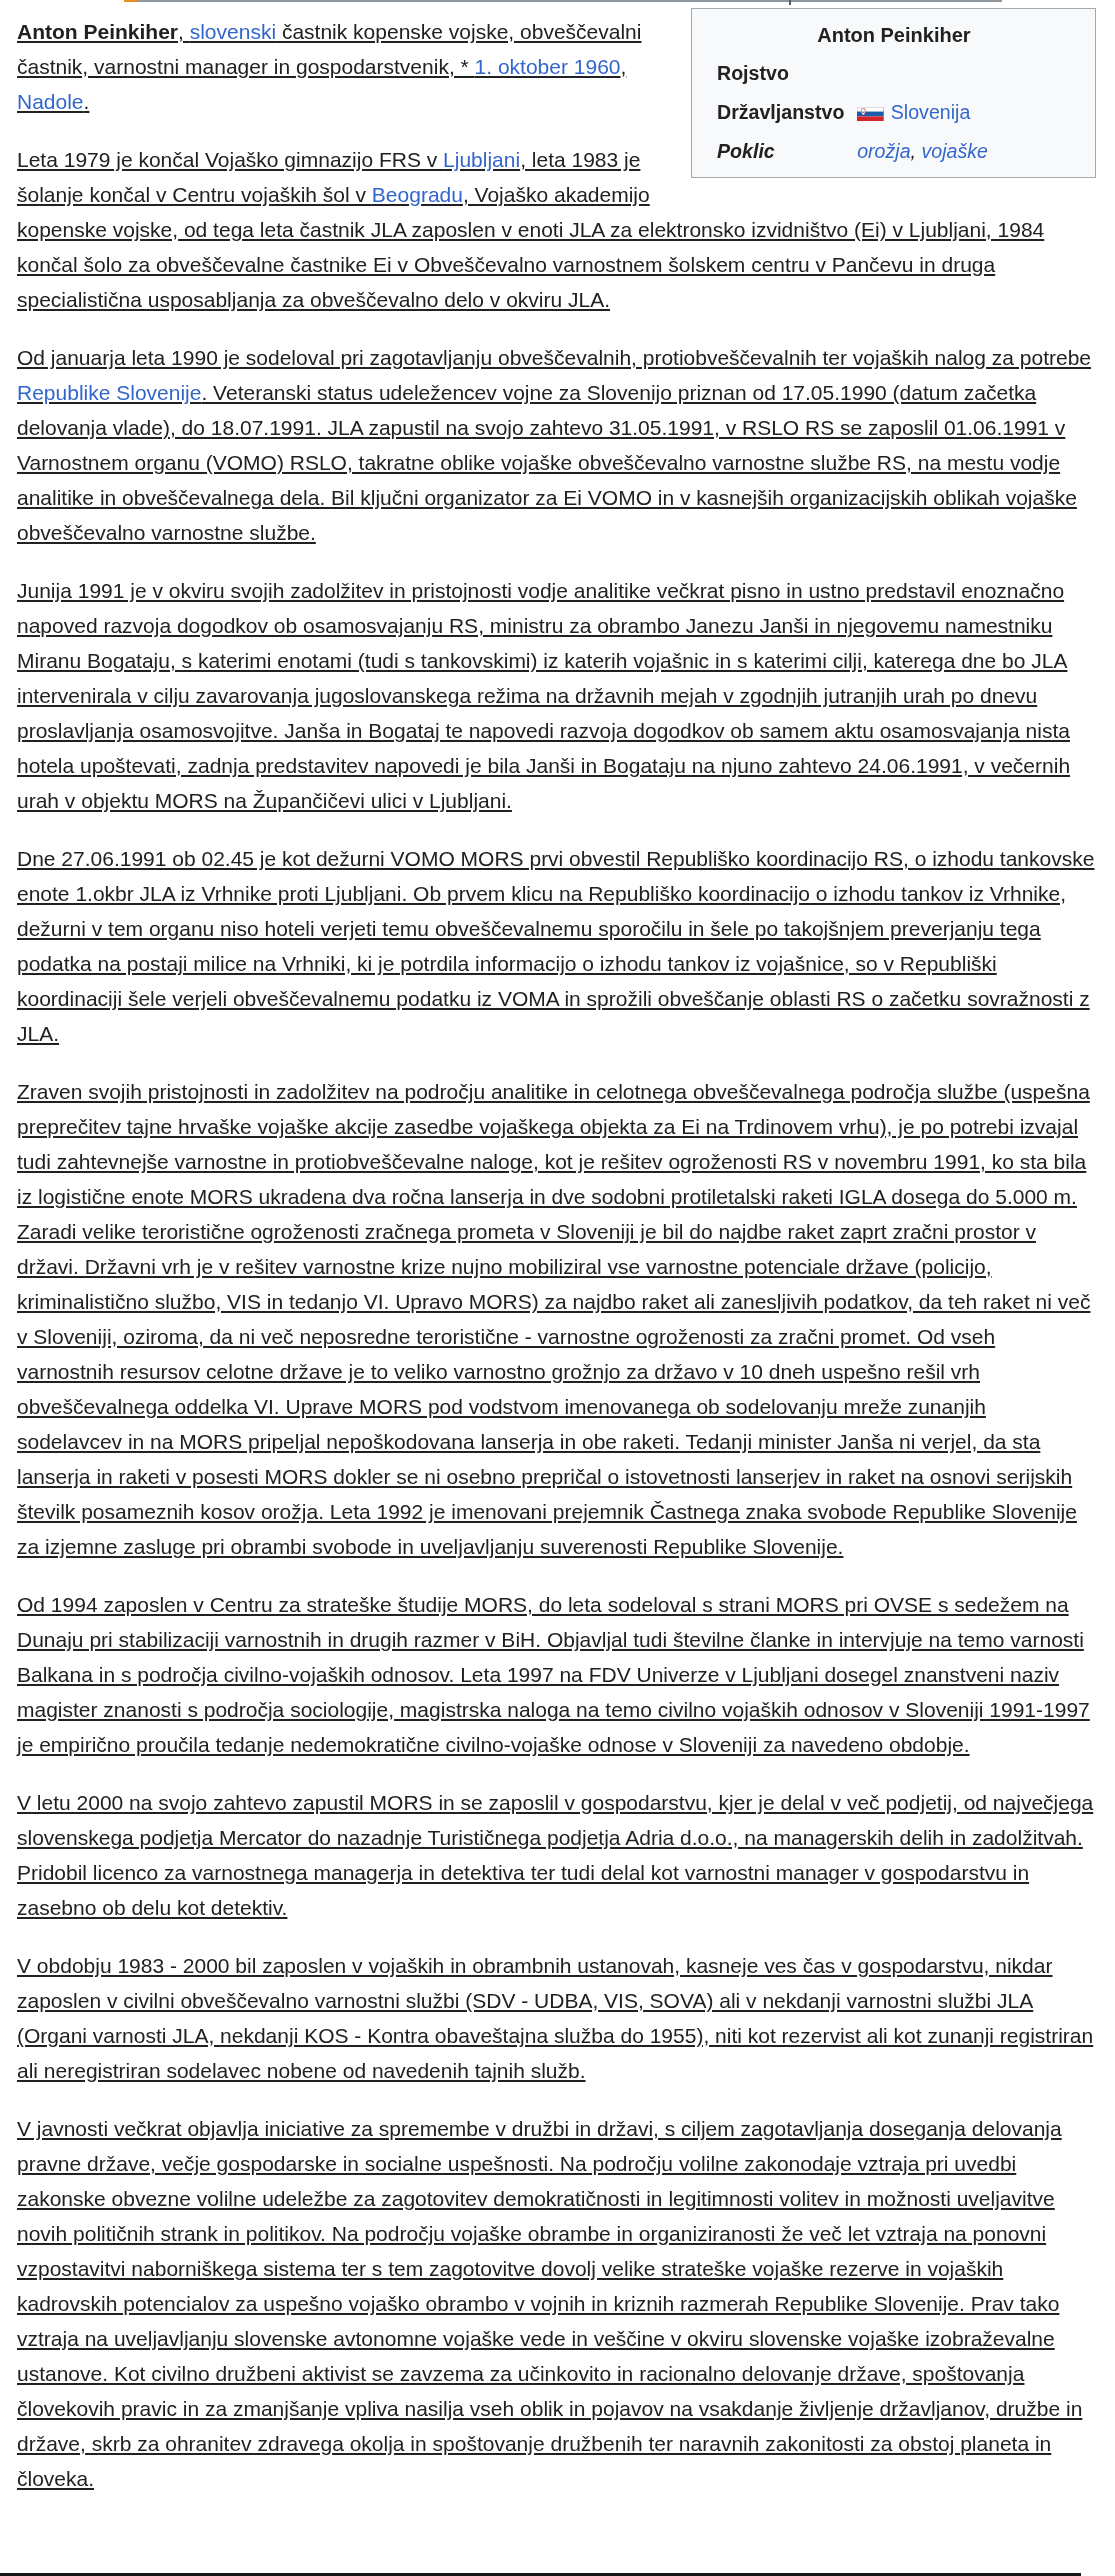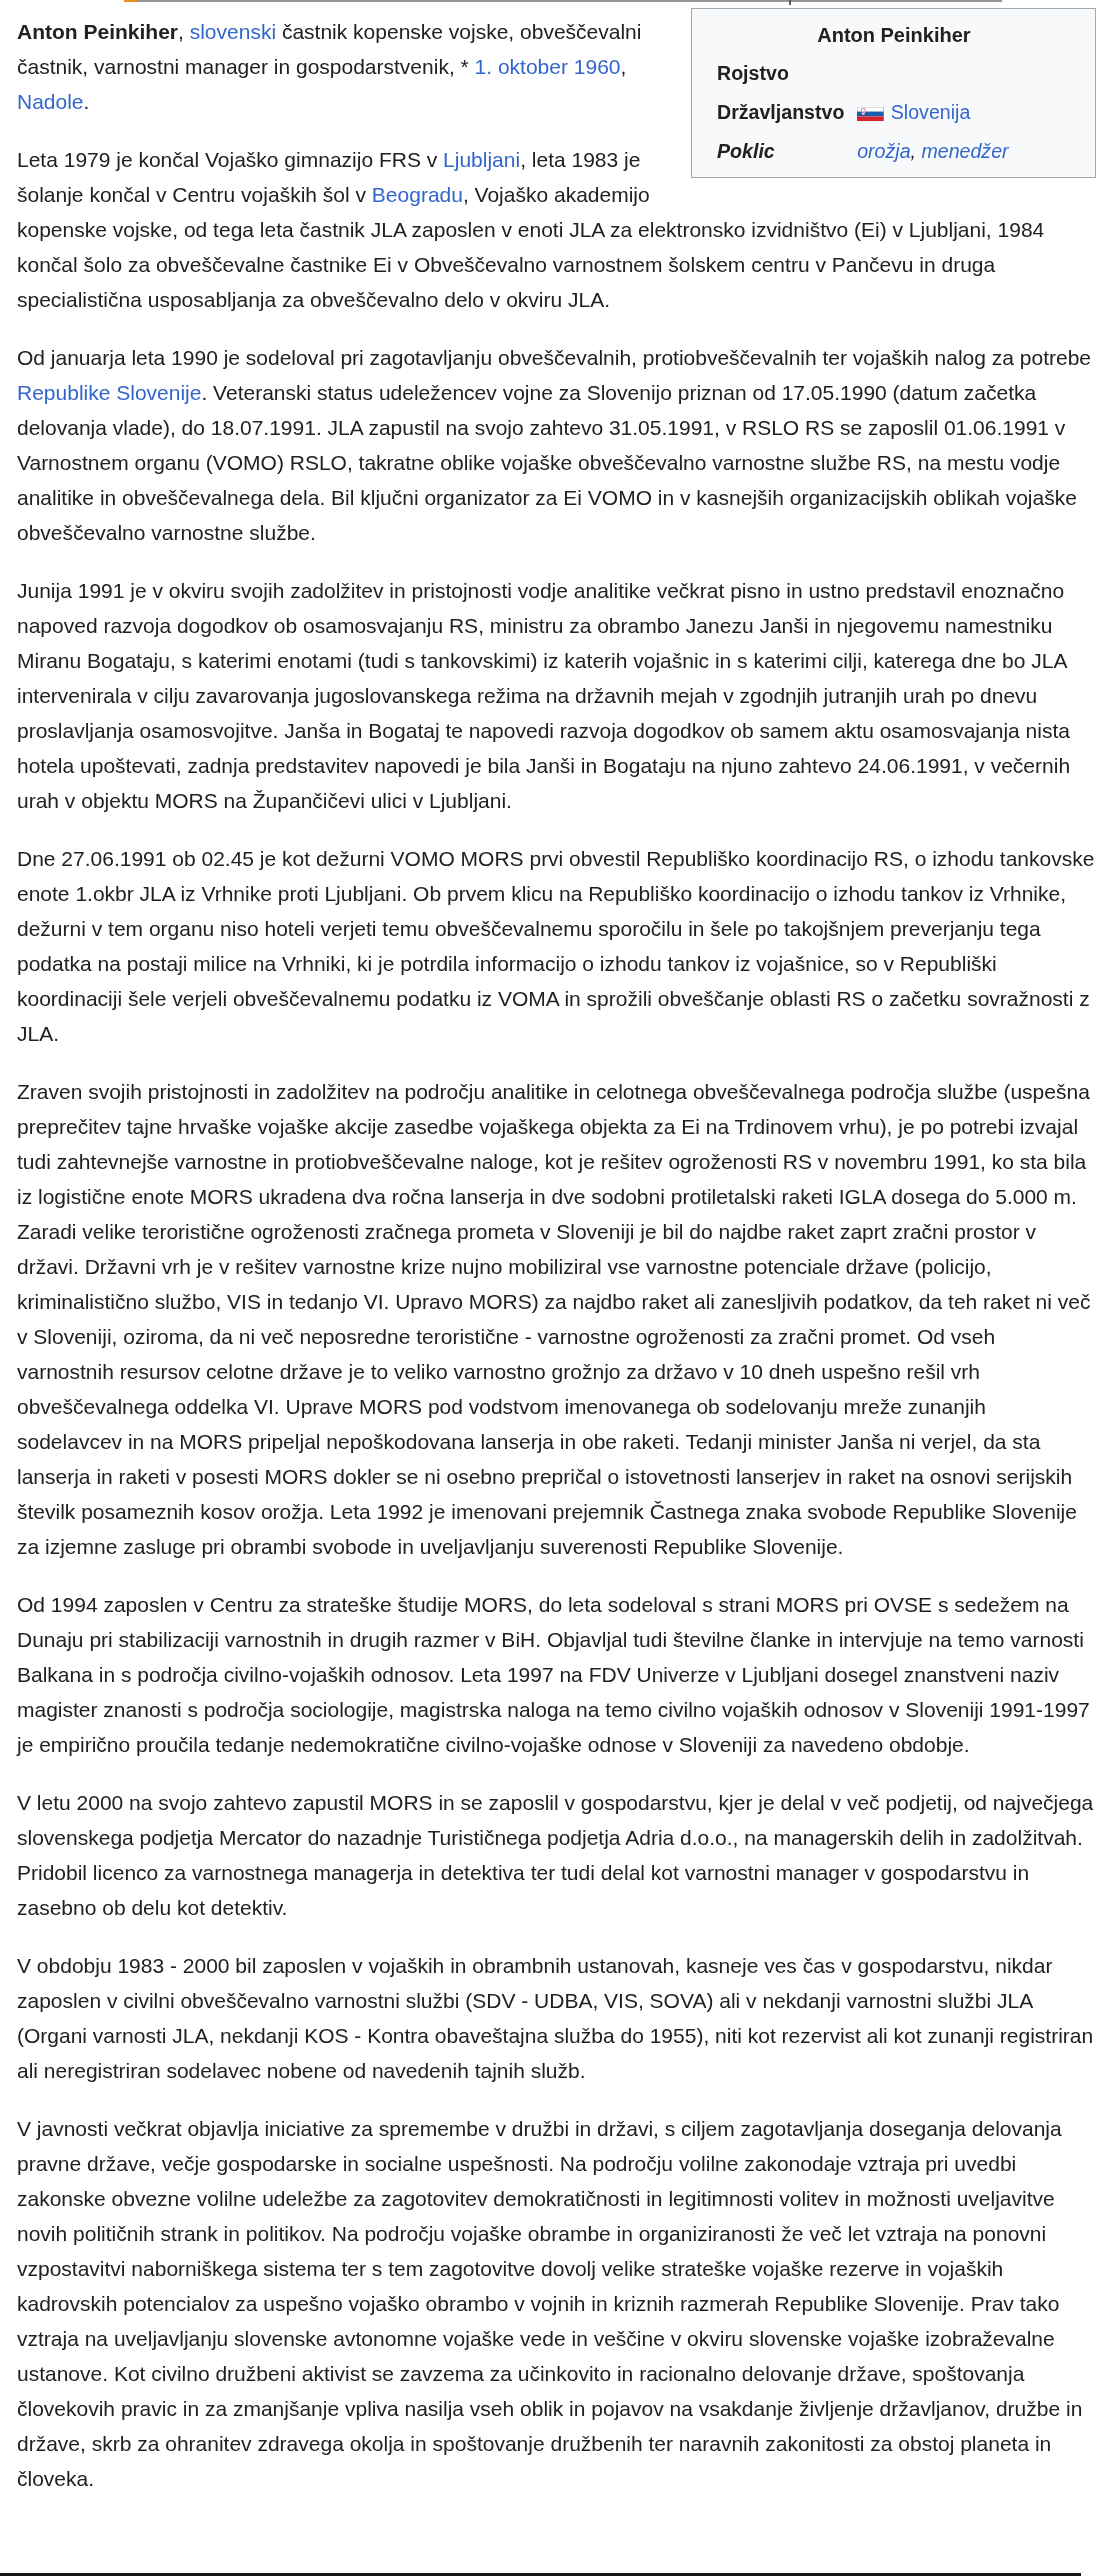--- a/index.html
+++ b/index.html
@@ -10,21 +10,21 @@
   }
   
   .top-strip{position:absolute;top:0;left:124px;width:878px;height:2.1px;background:#8f969c;}
   .top-strip-accent{position:absolute;top:0;left:124px;width:13.3px;height:2.1px;background:#e98f1f;}
   .top-strip-tick{position:absolute;top:0;left:789px;width:2.1px;height:4.9px;background:#555b61;}
 
   .article{
     padding:14px 19.6px 0 17px;
     font-size:21px;line-height:35px;
   }
-  .article p{margin:0 0 23px 0;}
+  .article p{margin:0 0 23px 0;text-decoration:underline;}
   a.wlink{color:#3366cc;text-decoration:none;cursor:pointer;}
   b{font-weight:bold;}
 
   
   .infobox{
     float:right;width:405px;box-sizing:border-box;
     border:0.7px solid #a2a9b1;background:#f8f9fa;
     padding:8.4px 12.6px 9.8px 12.6px;
     margin:-5.6px 0 11.2px 25px;
     font-size:19.6px;line-height:29px;
@@ -65,21 +65,21 @@
             <path d="M6.5 2.5 L11.5 2.5 L11.5 8 Q11.5 11 9 11.5 Q6.5 11 6.5 8 Z" fill="#ffffff" stroke="#d8232a" stroke-width="0.8"></path>
             <path d="M7.3 8.2 L9 6.2 L10.7 8.2 Z" fill="#1b5cad"></path>
           </svg>
         </span><a class="wlink" href="#">Slovenija</a>
       </div>
     </div>
 
     <div class="infobox-row">
       <div class="infobox-label">Poklic</div>
       <div>
-        <a class="wlink" href="#">orožja</a><span>, </span><a class="wlink" href="#">menedžer</a>
+        <a class="wlink" href="#">orožja</a><span>, </span><a class="wlink" href="#">vojaške</a>
       </div>
     </div>
   </div>
 
   <div>
       <p><b>Anton Peinkiher</b><span>, </span><a class="wlink" href="#">slovenski</a><span> častnik kopenske vojske, obveščevalni častnik, varnostni manager in gospodarstvenik, * </span><a class="wlink" href="#">1. oktober 1960</a><span>, </span><a class="wlink" href="#">Nadole</a><span>.</span></p>
       <p><span>Leta 1979 je končal Vojaško gimnazijo FRS v </span><a class="wlink" href="#">Ljubljani</a><span>, leta 1983 je šolanje končal v Centru vojaških šol v </span><a class="wlink" href="#">Beogradu</a><span>, Vojaško akademijo kopenske vojske, od tega leta častnik JLA zaposlen v enoti JLA za elektronsko izvidništvo (Ei) v Ljubljani, 1984 končal šolo za obveščevalne častnike Ei v Obveščevalno varnostnem šolskem centru v Pančevu in druga specialistična usposabljanja za obveščevalno delo v okviru JLA.</span></p>
       <p><span>Od januarja leta 1990 je sodeloval pri zagotavljanju obveščevalnih, protiobveščevalnih ter vojaških nalog za potrebe </span><a class="wlink" href="#">Republike Slovenije</a><span>. Veteranski status udeležencev vojne za Slovenijo priznan od 17.05.1990 (datum začetka delovanja vlade), do 18.07.1991. JLA zapustil na svojo zahtevo 31.05.1991, v RSLO RS se zaposlil 01.06.1991 v Varnostnem organu (VOMO) RSLO, takratne oblike vojaške obveščevalno varnostne službe RS, na mestu vodje analitike in obveščevalnega dela. Bil ključni organizator za Ei VOMO in v kasnejših organizacijskih oblikah vojaške obveščevalno varnostne službe.</span></p>
       <p><span>Junija 1991 je v okviru svojih zadolžitev in pristojnosti vodje analitike večkrat pisno in ustno predstavil enoznačno napoved razvoja dogodkov ob osamosvajanju RS, ministru za obrambo Janezu Janši in njegovemu namestniku Miranu Bogataju, s katerimi enotami (tudi s tankovskimi) iz katerih vojašnic in s katerimi cilji, katerega dne bo JLA intervenirala v cilju zavarovanja jugoslovanskega režima na državnih mejah v zgodnjih jutranjih urah po dnevu proslavljanja osamosvojitve. Janša in Bogataj te napovedi razvoja dogodkov ob samem aktu osamosvajanja nista hotela upoštevati, zadnja predstavitev napovedi je bila Janši in Bogataju na njuno zahtevo 24.06.1991, v večernih urah v objektu MORS na Župančičevi ulici v Ljubljani.</span></p>
       <p><span>Dne 27.06.1991 ob 02.45 je kot dežurni VOMO MORS prvi obvestil Republiško koordinacijo RS, o izhodu tankovske enote 1.okbr JLA iz Vrhnike proti Ljubljani. Ob prvem klicu na Republiško koordinacijo o izhodu tankov iz Vrhnike, dežurni v tem organu niso hoteli verjeti temu obveščevalnemu sporočilu in šele po takojšnjem preverjanju tega podatka na postaji milice na Vrhniki, ki je potrdila informacijo o izhodu tankov iz vojašnice, so v Republiški koordinaciji šele verjeli obveščevalnemu podatku iz VOMA in sprožili obveščanje oblasti RS o začetku sovražnosti z JLA.</span></p>

